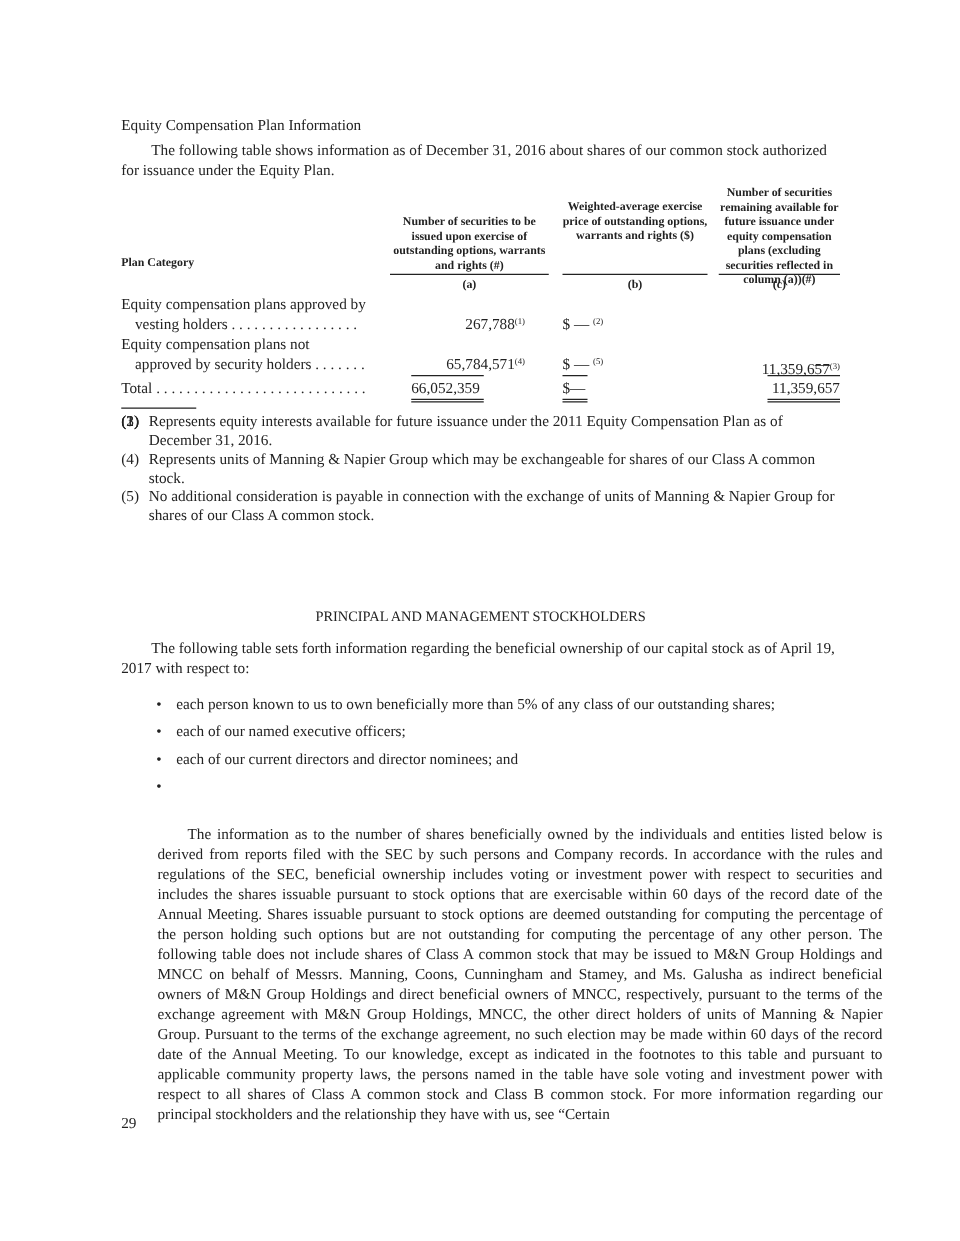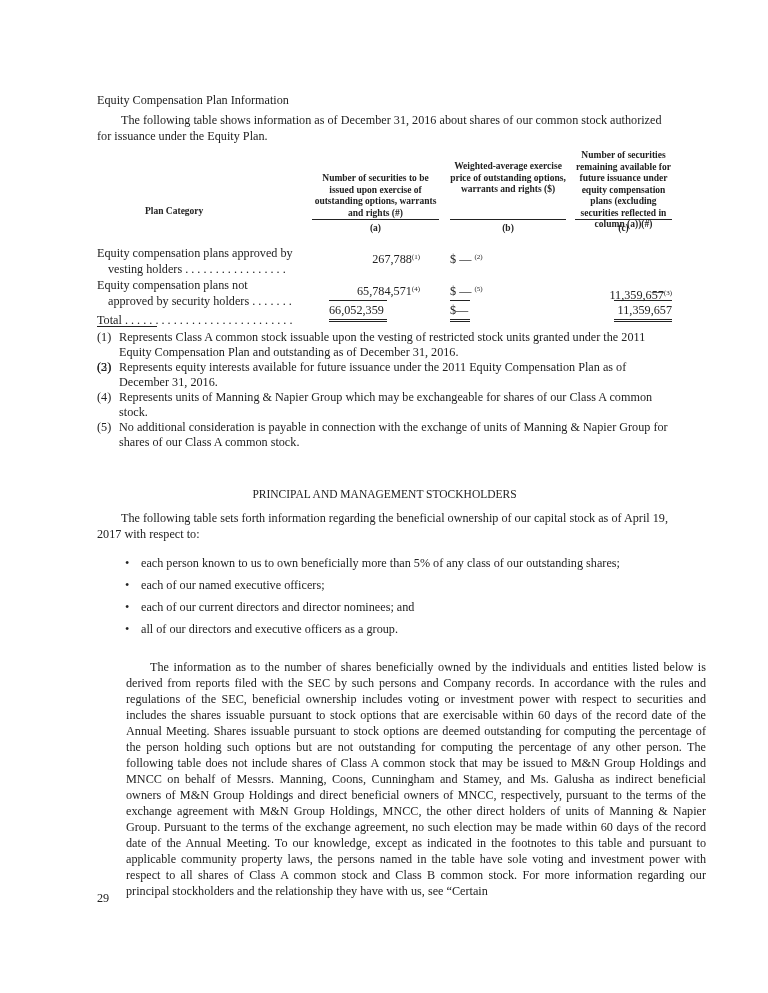--- a/index.html
+++ b/index.html
@@ -3,28 +3,28 @@
 <meta charset="utf-8">
 <style>
   html, body { margin: 0; padding: 0; background: #ffffff; }
   body { width: 768px; height: 993px; position: relative; overflow: hidden;
          font-family: "Liberation Serif", "DejaVu Serif", serif; color: #222; font-size: 12.2px; }
   .page { position: absolute; left: 97px; top: 0; width: 575px; }
   .section-title { position: absolute; top: 93px; left: 0; font-weight: normal; font-size: 12.2px; }
   .intro { position: absolute; top: 112px; left: 0; width: 575px; line-height: 16px; text-indent: 24px; }
   
   .tbl { position: absolute; left: 0; top: 150px; width: 575px; }
-  .th-plan { position: absolute; left: 0; top: 56px; font-weight: bold; font-size: 9.5px; margin-left: 48px; }
+  .th-plan { position: absolute; left: 0; top: 56px; font-weight: bold; font-size: 9.5px; }
   .th-col { position: absolute; font-weight: bold; font-size: 9.5px; text-align: center; line-height: 11.5px; }
   .th-a { left: 215px; width: 127px; top: 23px; }
   .th-b { left: 353px; width: 116px; top: 11px; }
   .th-c { left: 478px; width: 97px; top: 0px; }
   .rule { position: absolute; height: 1px; background: #222; }
   .letter { position: absolute; font-weight: bold; font-size: 9.5px; text-align: center; top: 73px; }
-  .row-label { position: absolute; left: 0; line-height: 16px; margin-top: 10px; }
+  .row-label { position: absolute; left: 0; line-height: 16px; }
   .cell { position: absolute; text-align: right; line-height: 16px; white-space: nowrap; }
   sup { font-size: 7px; vertical-align: 4px; line-height: 0; }
   .fn-rule { position: absolute; left: 0; top: 326px; width: 60px; height: 1px; background: #222; }
   .footnotes { position: absolute; left: 0; top: 330px; width: 580px; }
   .fn { position: relative; padding-left: 22px; line-height: 15px; }
   .fn .num { position: absolute; left: 0; top: 0; }
   .heading2 { position: absolute; top: 488px; left: 0; width: 575px; text-align: center; font-weight: normal; font-size: 11.5px; }
   .para2 { position: absolute; top: 510px; left: 0; width: 575px; line-height: 16px; text-indent: 24px; }
   .bullets { position: absolute; top: 555px; left: 0; width: 575px; margin: 0; padding: 0; list-style: none; }
   .bullets li { position: relative; padding-left: 44px; height: 22px; line-height: 16px; }
@@ -78,33 +78,33 @@
     <div class="rule" style="left:232px; top:169px; width:58px;"></div>
     <div class="rule" style="left:232px; top:171px; width:58px;"></div>
     <div class="rule" style="left:353px; top:169px; width:20px;"></div>
     <div class="rule" style="left:353px; top:171px; width:20px;"></div>
     <div class="rule" style="left:517px; top:169px; width:58px;"></div>
     <div class="rule" style="left:517px; top:171px; width:58px;"></div>
   </div>
 
   <div class="fn-rule"></div>
   <div class="footnotes">
-    <div class="fn"><span class="num">(1)</span><span>Represents Class A common stock issuable upon the vesting of restricted stock units granted under the 2011 Equity Compensation Plan and outstanding as of December 31, 2016.</span></div>
+    <div class="fn"><span class="num">(1)</span></div>
     <div class="fn"><span class="num">(2)</span></div>
     <div class="fn"><span class="num">(3)</span><span>Represents equity interests available for future issuance under the 2011 Equity Compensation Plan as of December 31, 2016.</span></div>
     <div class="fn"><span class="num">(4)</span><span>Represents units of Manning &amp; Napier Group which may be exchangeable for shares of our Class A common stock.</span></div>
     <div class="fn"><span class="num">(5)</span><span>No additional consideration is payable in connection with the exchange of units of Manning &amp; Napier Group for shares of our Class A common stock.</span></div>
   </div>
 
   <div class="heading2">PRINCIPAL AND MANAGEMENT STOCKHOLDERS</div>
   <div class="para2">The following table sets forth information regarding the beneficial ownership of our capital stock as of April 19, 2017 with respect to:</div>
 
   <ul class="bullets">
     <li><span class="dot">•</span><span>each person known to us to own beneficially more than 5% of any class of our outstanding shares;</span></li>
     <li><span class="dot">•</span><span>each of our named executive officers;</span></li>
     <li><span class="dot">•</span><span>each of our current directors and director nominees; and</span></li>
-    <li><span class="dot">•</span><span>all of our directors and executive officers as a group.</span></li>
+    <li><span class="dot">•</span></li>
   </ul>
 
   <div class="para3">The information as to the number of shares beneficially owned by the individuals and entities listed below is derived from reports filed with the SEC by such persons and Company records. In accordance with the rules and regulations of the SEC, beneficial ownership includes voting or investment power with respect to securities and includes the shares issuable pursuant to stock options that are exercisable within 60 days of the record date of the Annual Meeting. Shares issuable pursuant to stock options are deemed outstanding for computing the percentage of the person holding such options but are not outstanding for computing the percentage of any other person. The following table does not include shares of Class A common stock that may be issued to M&amp;N Group Holdings and MNCC on behalf of Messrs. Manning, Coons, Cunningham and Stamey, and Ms. Galusha as indirect beneficial owners of M&amp;N Group Holdings and direct beneficial owners of MNCC, respectively, pursuant to the terms of the exchange agreement with M&amp;N Group Holdings, MNCC, the other direct holders of units of Manning &amp; Napier Group. Pursuant to the terms of the exchange agreement, no such election may be made within 60 days of the record date of the Annual Meeting. To our knowledge, except as indicated in the footnotes to this table and pursuant to applicable community property laws, the persons named in the table have sole voting and investment power with respect to all shares of Class A common stock and Class B common stock. For more information regarding our principal stockholders and the relationship they have with us, see “Certain</div>
 
   <div class="pagenum">29</div>
 </div>
 
 </body></html>

